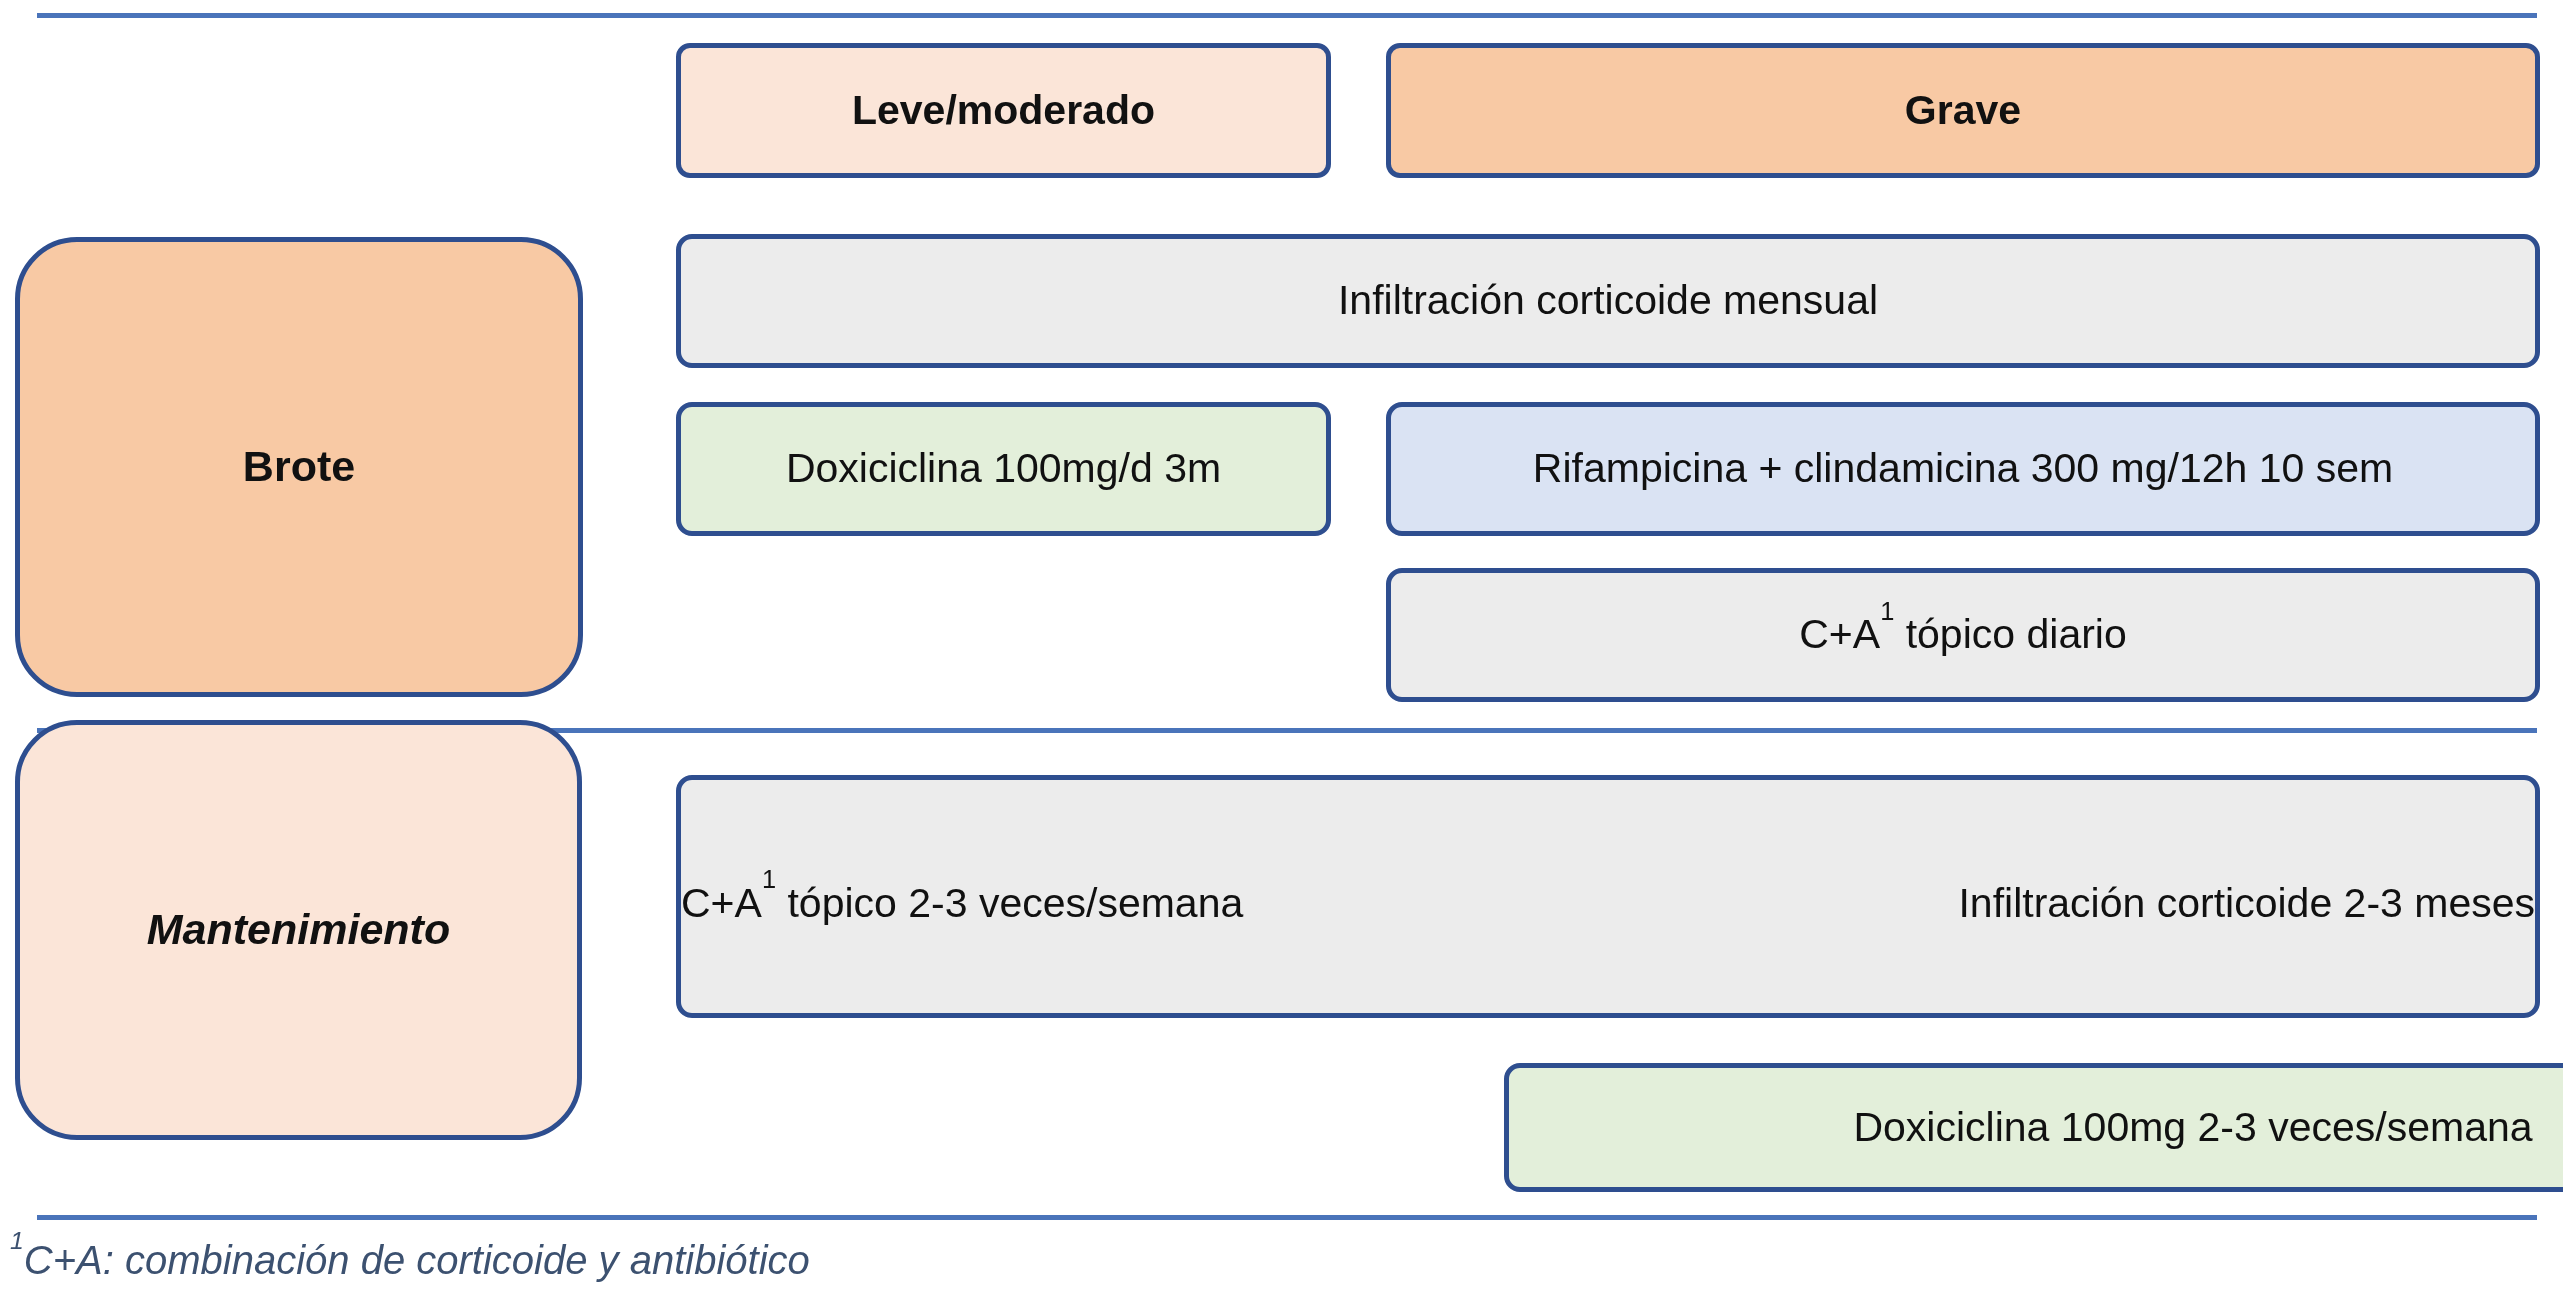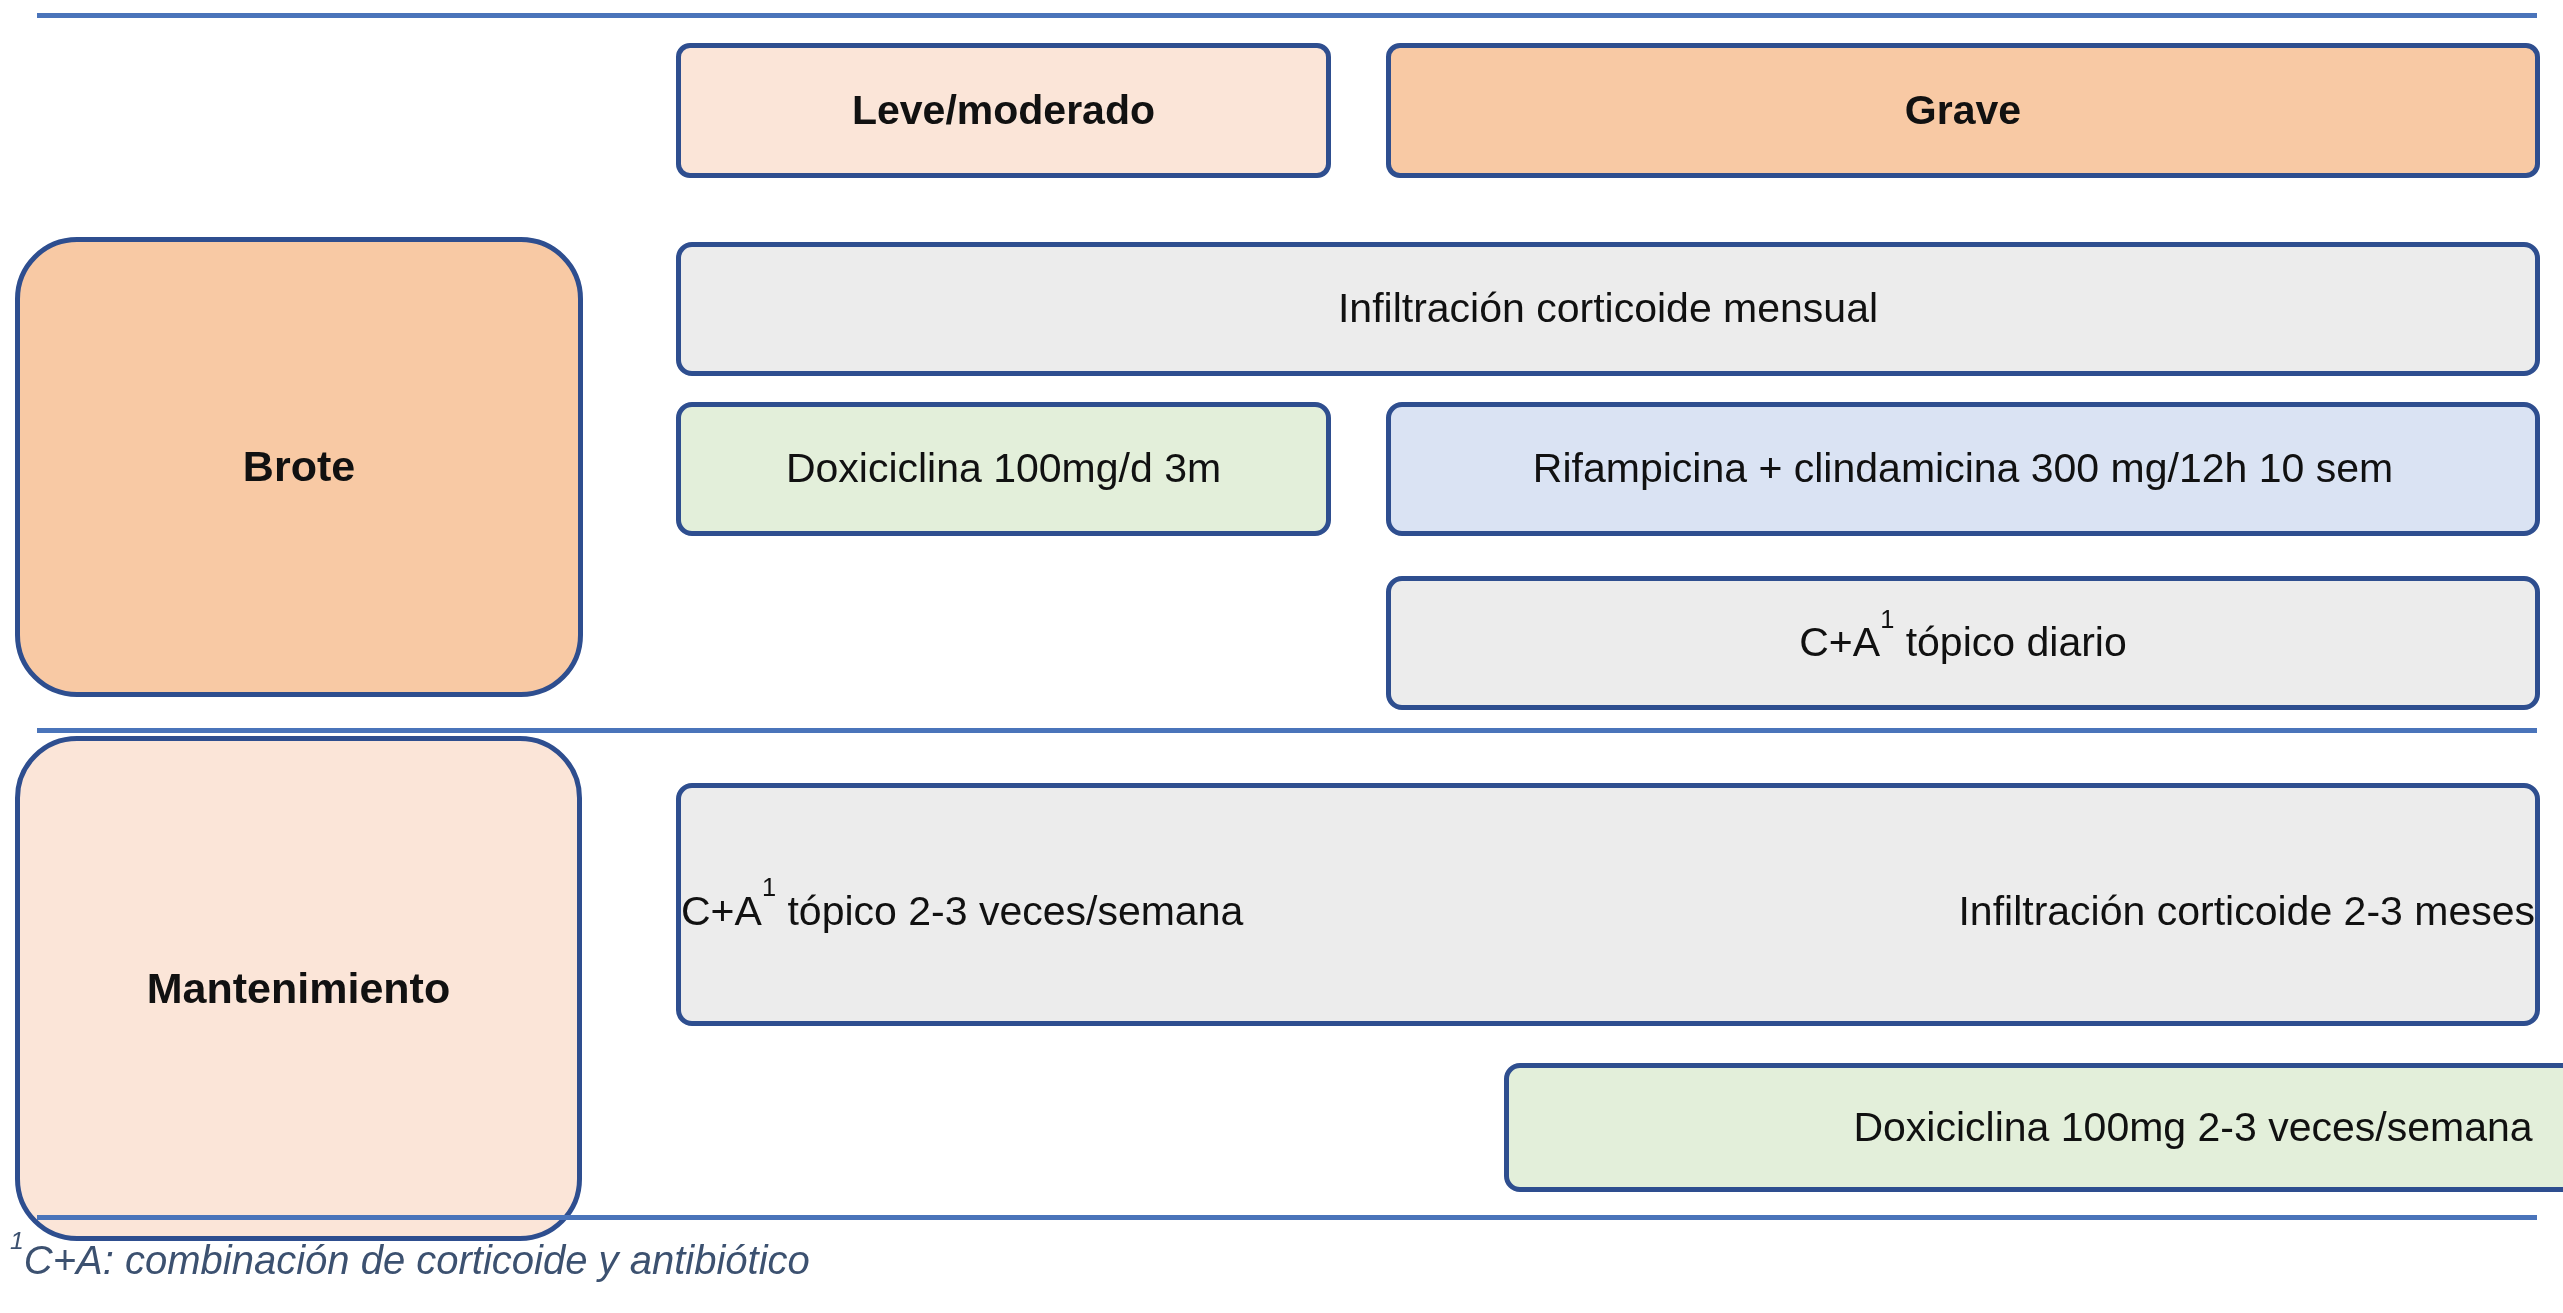--- a/index.html
+++ b/index.html
@@ -29,22 +29,22 @@
     justify-content:center;
     text-align:center;
     font-size:41px;
     line-height:1.15;
   }
   .bold{font-weight:700;}
   .hdr-mild{left:676px;top:43px;width:655px;height:135px;background:var(--peach-light,#fbe5d8);border-radius:14px;}
   .hdr-severe{left:1386px;top:43px;width:1154px;height:135px;background:var(--peach-strong,#f8c9a4);border-radius:14px;}
   .stage{border-radius:62px;font-size:43px;font-weight:700;}
   .stage-brote{left:15px;top:237px;width:568px;height:460px;background:var(--peach-strong,#f8c9a4);}
-  .stage-mant{left:15px;top:736px;width:567px;height:505px;background:var(--peach-light,#fbe5d8);}
-  .gray{background:var(--gray-light,#ececec);margin-top:8px;}
+  .stage-mant{left:15px;top:720px;width:567px;height:420px;background:var(--peach-light,#fbe5d8);font-style:italic;}
+  .gray{background:var(--gray-light,#ececec);}
   .green{background:var(--green-light,#e3efda);}
   .blue{background:var(--blue-light,#dae3f3);}
   .t-infil{left:676px;top:234px;width:1864px;height:134px;}
   .t-doxi1{left:676px;top:402px;width:655px;height:134px;}
   .t-rifam{left:1386px;top:402px;width:1154px;height:134px;}
   .t-ca-diario{left:1386px;top:568px;width:1154px;height:134px;}
   .t-big{
     left:676px;top:775px;width:1864px;height:243px;
     flex-direction:row;
     justify-content:space-between;

